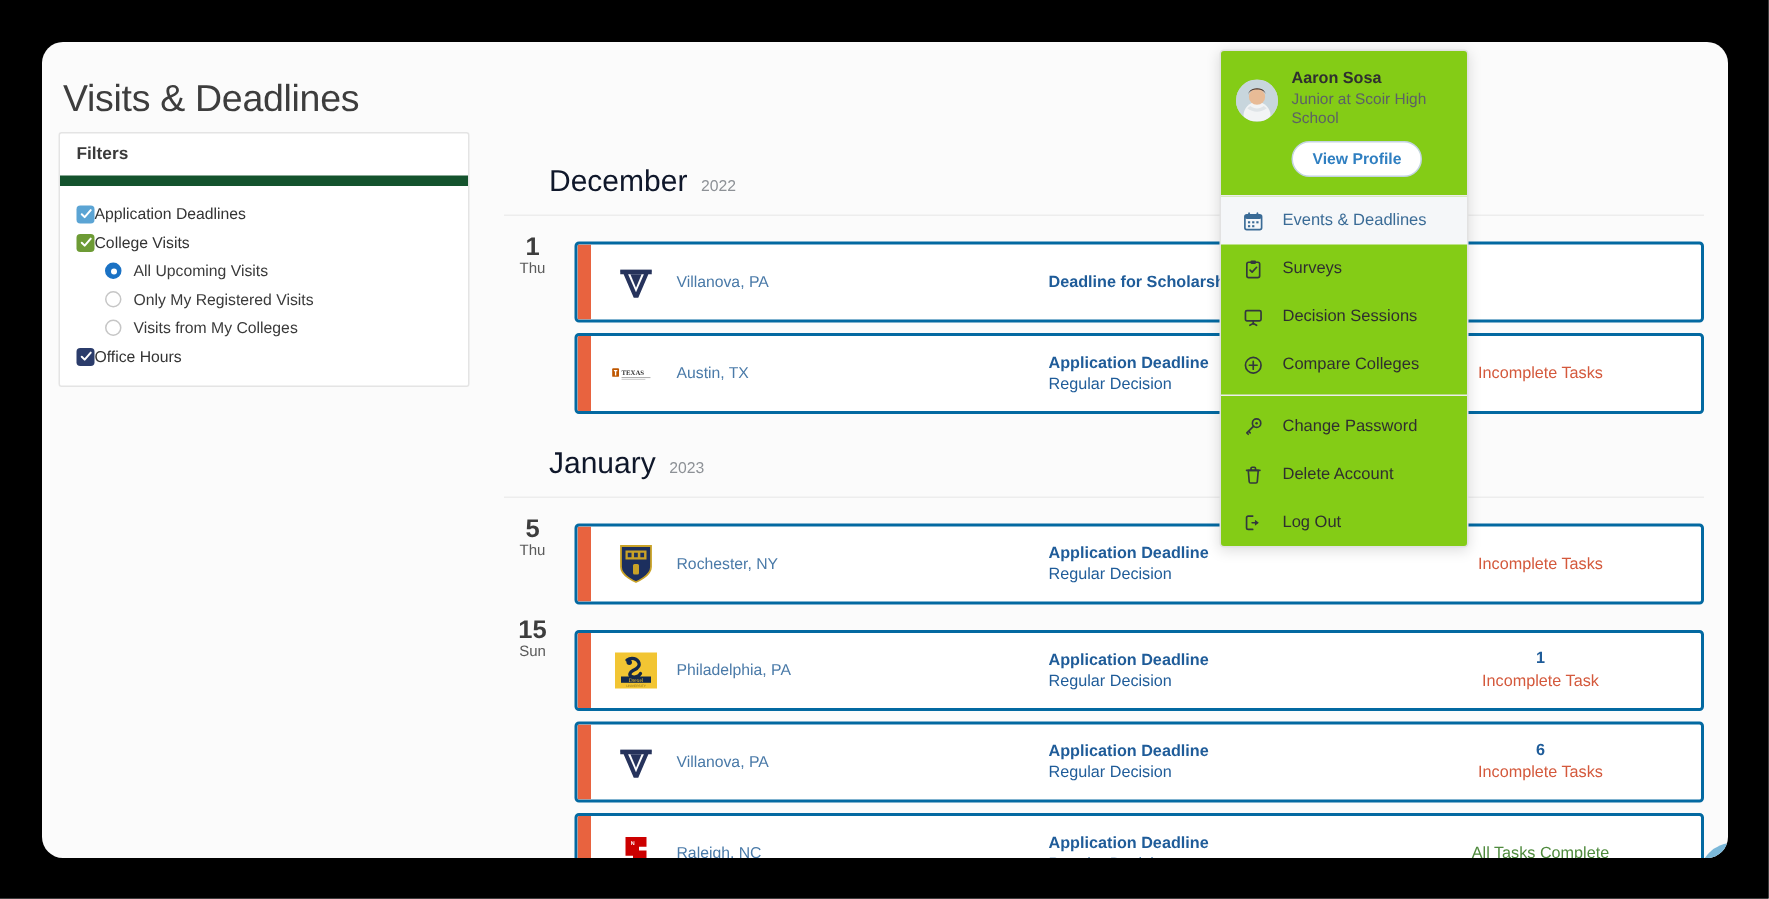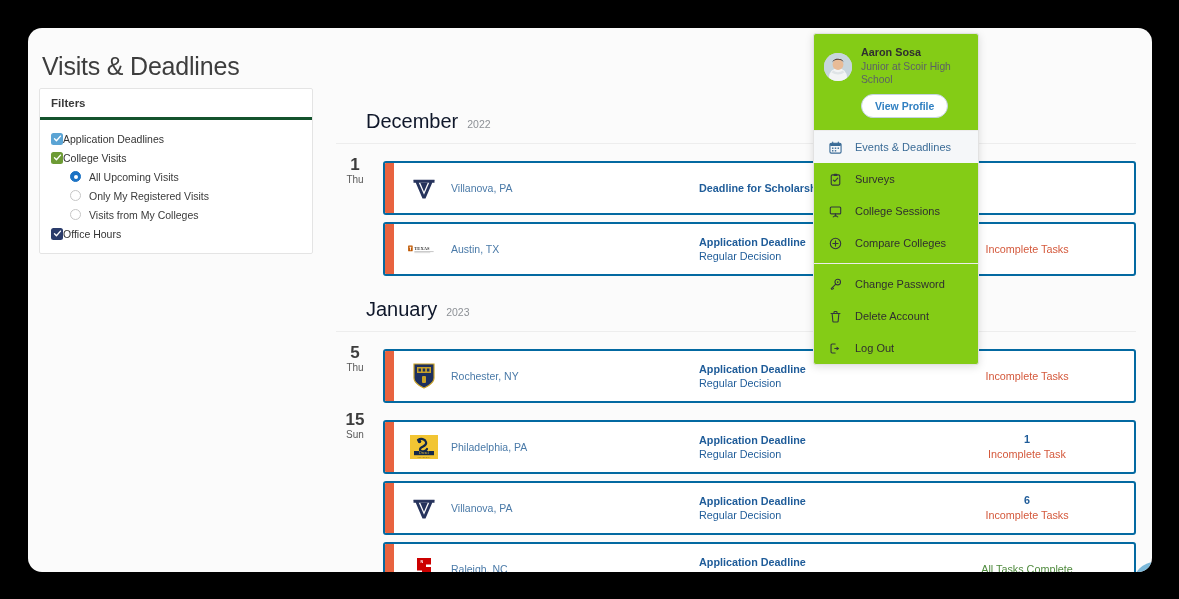--- a/index.html
+++ b/index.html
@@ -37,21 +37,21 @@
     width: 274px;
     background: #ffffff;
     border: 1px solid #e4e4e4;
     border-radius: 2px;
   }
   .filters-head {
     padding: 8px 11px 8px 11px;
     font-size: 11.5px;
     font-weight: bold;
     color: #3a3a3a;
-    border-bottom: 3px solid #14532d;
+    border-bottom: 7px solid #14532d;
   }
   .filters-body { padding: 9px 0 10px 0; }
 
   .filter-row {
     display: flex;
     align-items: center;
     padding: 3.5px 11px;
   }
   .filter-row.sub { padding-left: 30px; gap: 8px; }
 
@@ -516,21 +516,21 @@
   </div>
 
   <div class="dd-item">
     <span class="dd-icon">
       <svg width="13" height="13" viewBox="0 0 14 14">
         <rect x="1.4" y="2.2" width="11.2" height="7.4" rx="1.1" fill="none" stroke="#33383d" stroke-width="1.2"></rect>
         <path d="M7 9.6 v2.2" stroke="#33383d" stroke-width="1.2" stroke-linecap="round"></path>
         <path d="M4.6 12.8 L7 11.4 L9.4 12.8" stroke="#33383d" stroke-width="1.2" fill="none" stroke-linecap="round" stroke-linejoin="round"></path>
       </svg>
     </span>
-    <span class="dd-label">College Sessions</span>
+    <span class="dd-label">Decision Sessions</span>
   </div>
 
   <div class="dd-item">
     <span class="dd-icon">
       <svg width="13" height="13" viewBox="0 0 14 14">
         <circle cx="7" cy="7" r="5.6" fill="none" stroke="#33383d" stroke-width="1.2"></circle>
         <path d="M7 4.2 v5.6 M4.2 7 h5.6" stroke="#33383d" stroke-width="1.2" stroke-linecap="round"></path>
       </svg>
     </span>
     <span class="dd-label">Compare Colleges</span>

